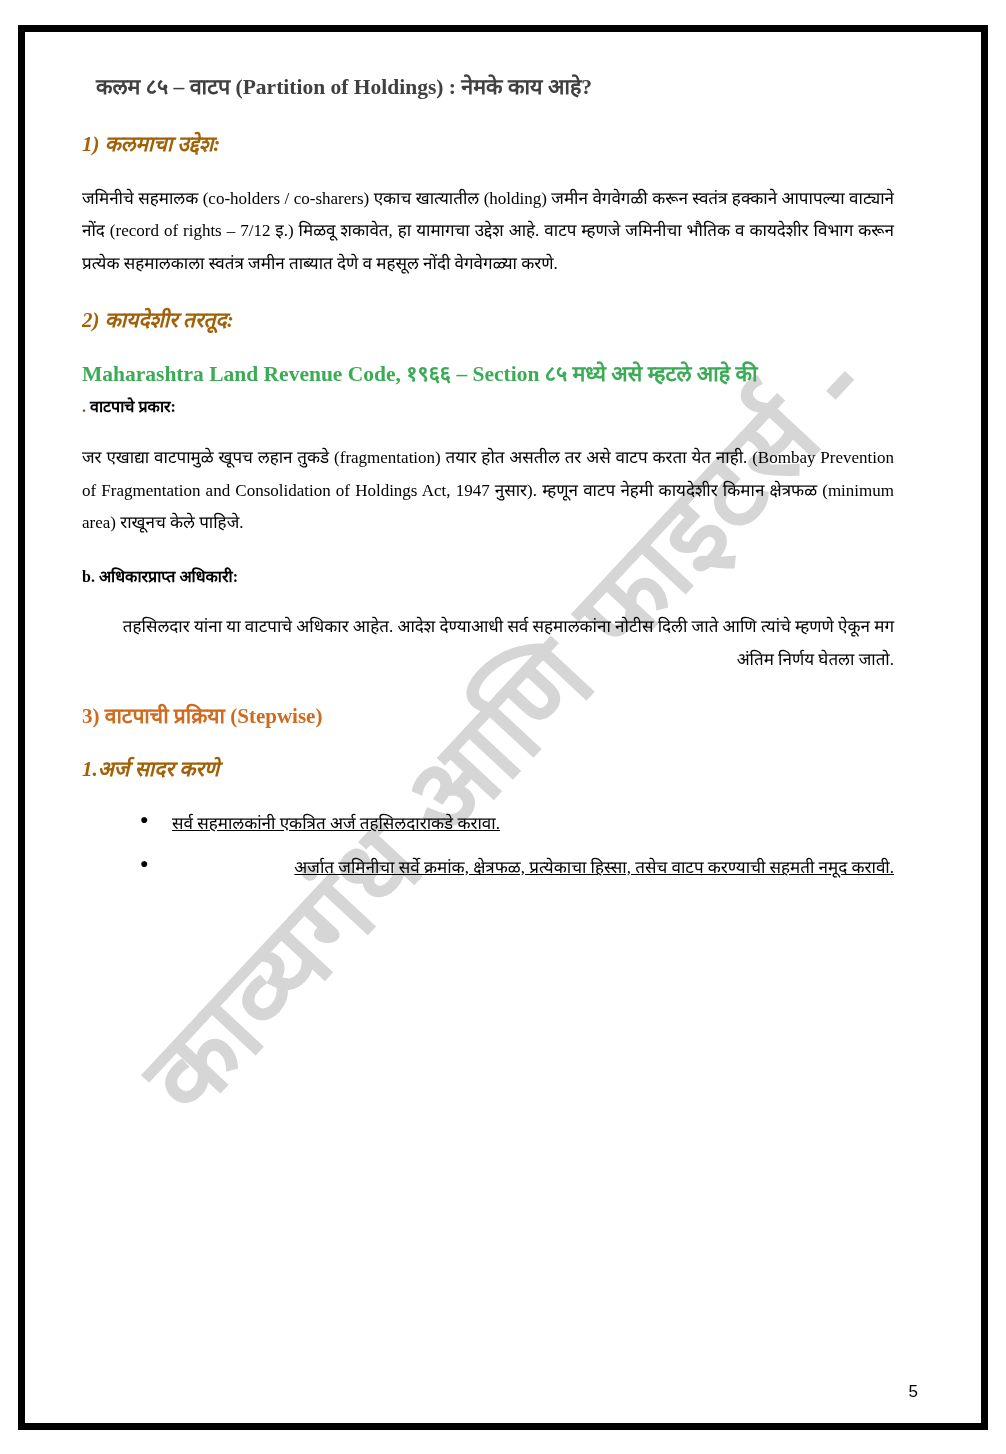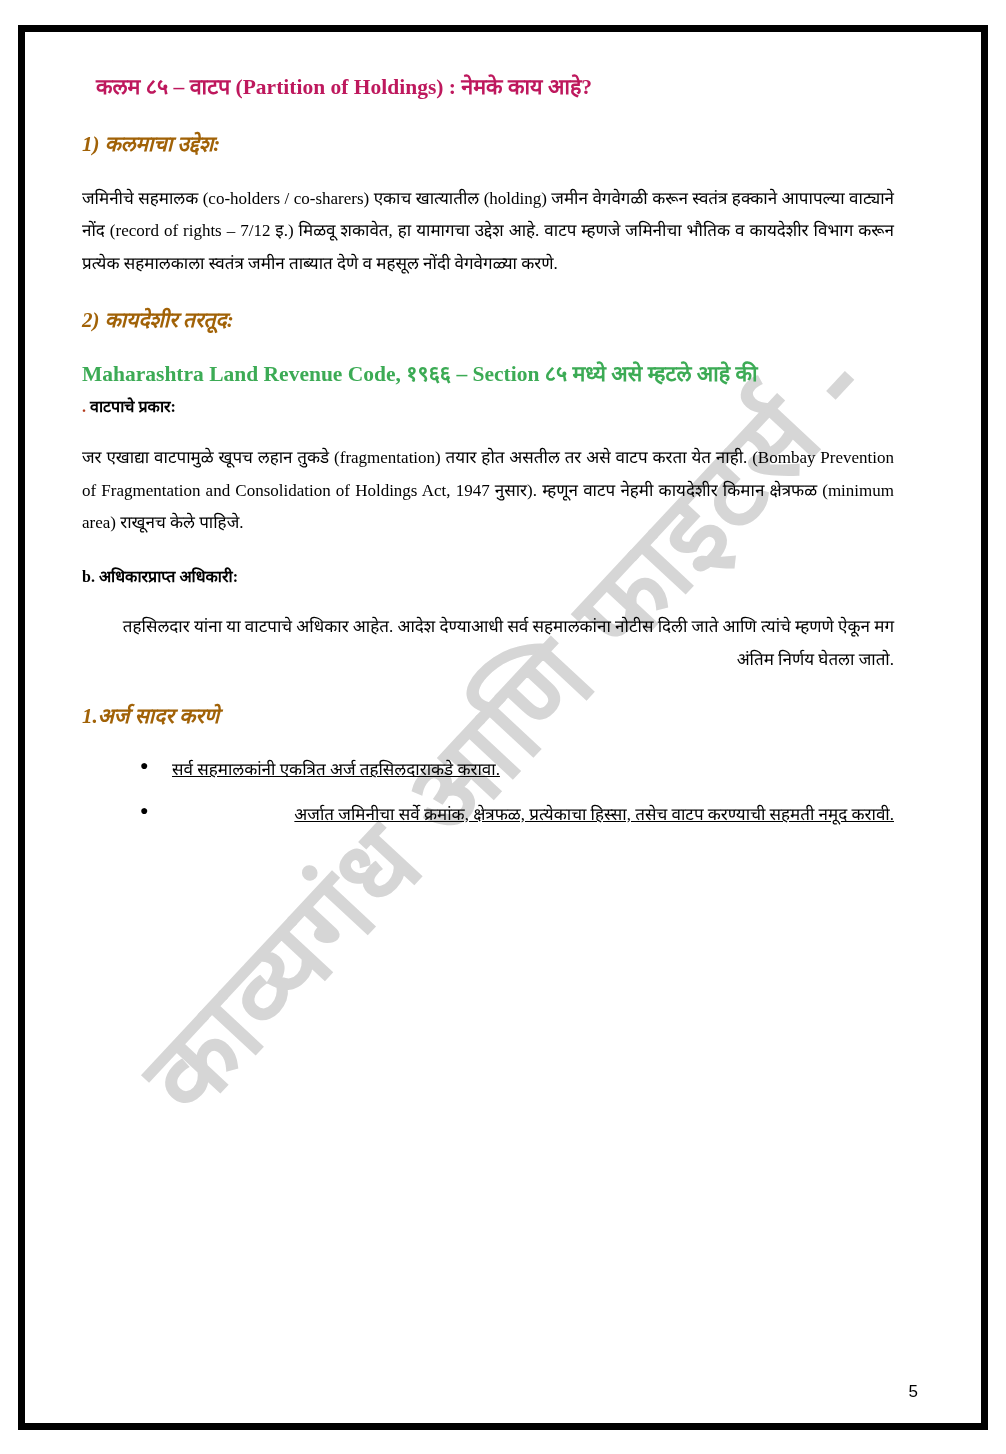--- a/index.html
+++ b/index.html
@@ -61,21 +61,21 @@
     left: 82px;
     top: 72px;
     width: 812px;
     z-index: 2;
   }
 
   
   .doc-title {
     font-size: 21.5px;
     font-weight: 700;
-    color: #be185d;
+    color: #404040;
     line-height: 1.45;
     margin: 0 0 26px 14px;
   }
 
   
   .sec-heading-orange {
     font-size: 21px;
     font-weight: 700;
     color: #cf6a1f;
     line-height: 1.5;
@@ -184,20 +184,21 @@
   <h3 class="sub-heading"><span class="lead-dot">.</span><span> वाटपाचे प्रकार:</span></h3>
 
 
 
   <p class="body-para">जर एखाद्या वाटपामुळे खूपच लहान तुकडे (fragmentation) तयार होत असतील तर असे वाटप करता येत नाही. (Bombay Prevention of Fragmentation and Consolidation of Holdings Act, 1947 नुसार). म्हणून वाटप नेहमी कायदेशीर किमान क्षेत्रफळ (minimum area) राखूनच केले पाहिजे.</p>
 
   <h3 class="sub-heading">b. अधिकारप्राप्त अधिकारी:</h3>
 
   <p class="body-para last-ragged">तहसिलदार यांना या वाटपाचे अधिकार आहेत. आदेश देण्याआधी सर्व सहमालकांना नोटीस दिली जाते आणि त्यांचे म्हणणे ऐकून मग अंतिम निर्णय घेतला जातो.</p>
 
+  <h2 class="sec-heading-orange">3) वाटपाची प्रक्रिया (Stepwise)</h2>
 
   <h3 class="sec-heading-green">1.अर्ज सादर करणे</h3>
 
   <ul class="bullet-list">
     <li>सर्व सहमालकांनी एकत्रित अर्ज तहसिलदाराकडे करावा.</li>
     <li class="ragged">अर्जात जमिनीचा सर्वे क्रमांक, क्षेत्रफळ, प्रत्येकाचा हिस्सा, तसेच वाटप करण्याची सहमती नमूद करावी.</li>
   </ul>
 
 </div>
 

